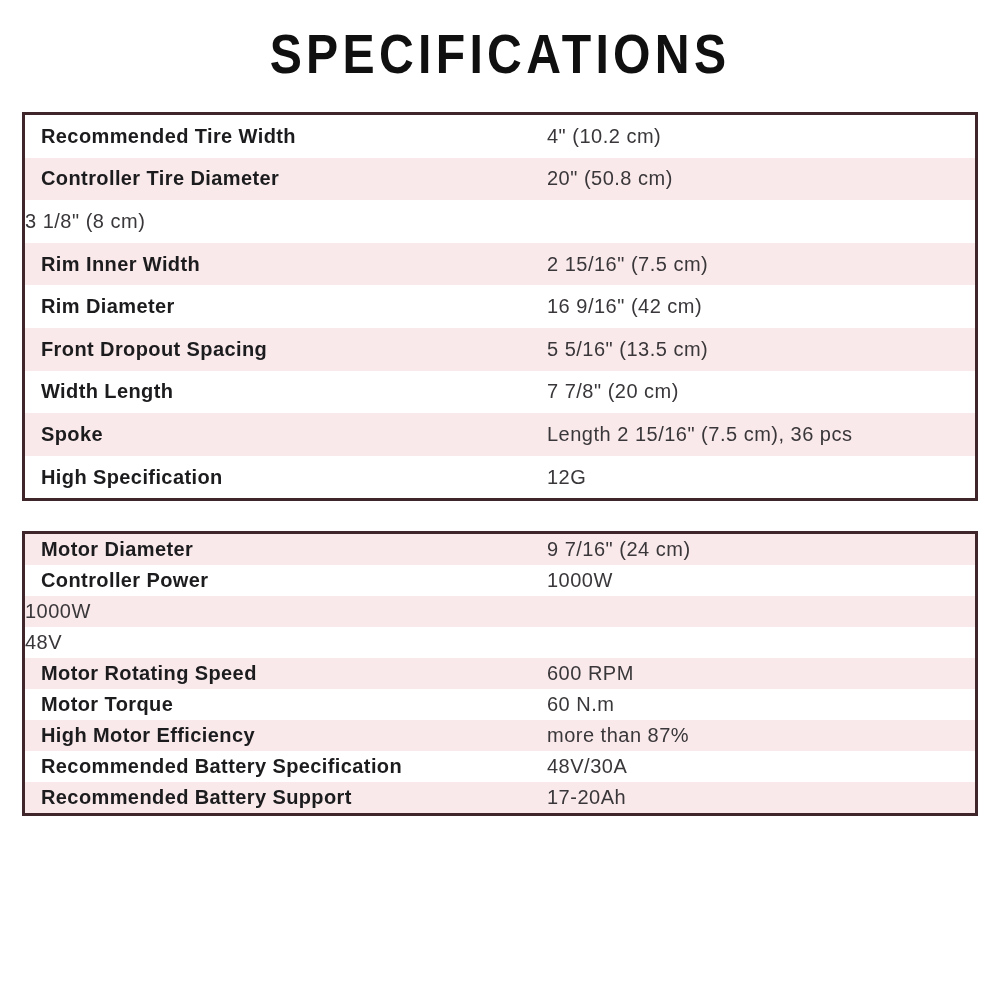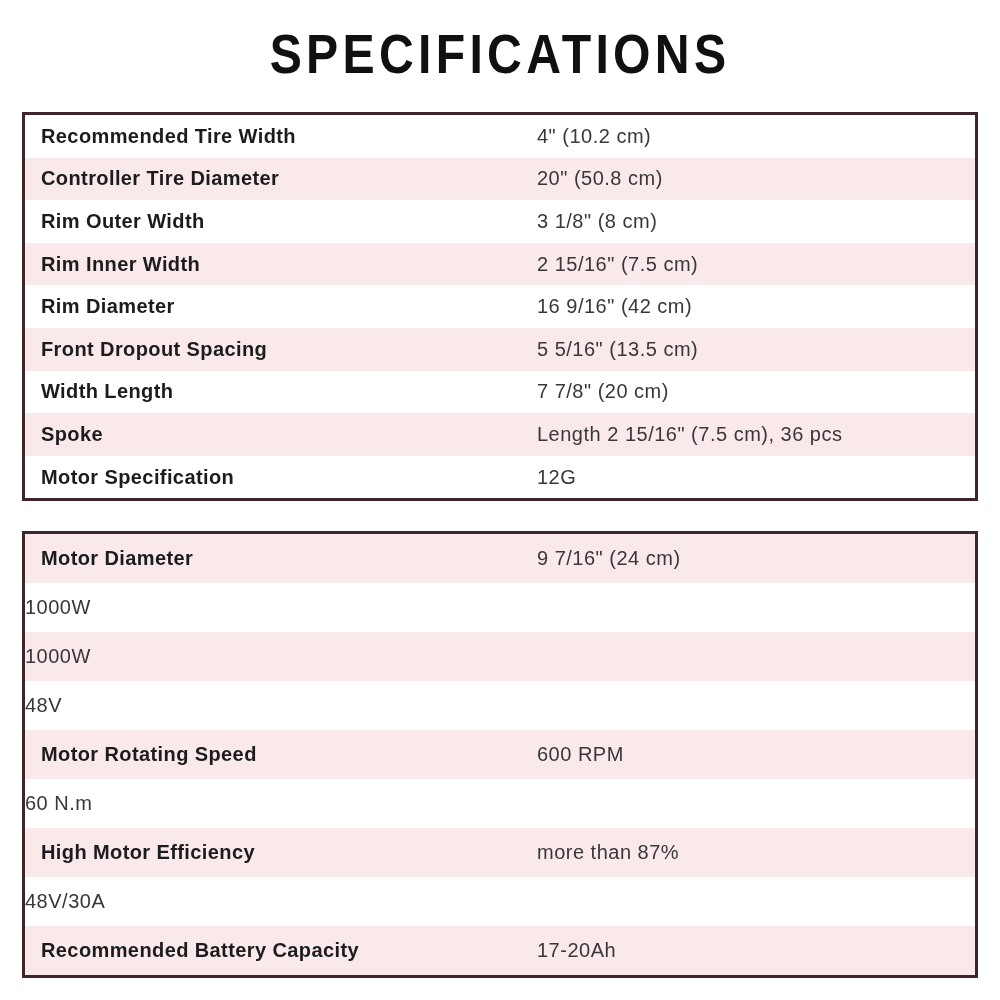--- a/index.html
+++ b/index.html
@@ -36,23 +36,24 @@
     margin: 0 22px 30px 22px;
     border: 3px solid var(--border);
     background: #ffffff;
   }
   .spec-table.first { margin-top: 24px; }
   .row {
     display: grid;
     grid-template-columns: 512px 1fr;
     align-items: center;
     background: #ffffff;
+    gap: 10px;
   }
   .t1 .row { height: 42.6px; }
-  .t2 .row { height: 49px; }
+  .t2 .row { height: 31px; }
   .stripe-even .row:nth-child(even) { background: var(--stripe); }
   .stripe-odd  .row:nth-child(odd)  { background: var(--stripe); }
   .cell {
     padding-left: 16px;
     font-size: 20px;
     white-space: nowrap;
     overflow: hidden;
   }
   .cell.label {
     font-weight: 700;
@@ -74,21 +75,20 @@
   <section class="spec-table first t1 stripe-even">
       <div class="row">
         <div class="cell label">Recommended Tire Width</div>
         <div class="cell value">4" (10.2 cm)</div>
       </div>
       <div class="row">
         <div class="cell label">Controller Tire Diameter</div>
         <div class="cell value">20" (50.8 cm)</div>
       </div>
       <div class="row">
-        <div class="cell label">Rim Outer Width</div>
         <div class="cell value">3 1/8" (8 cm)</div>
       </div>
       <div class="row">
         <div class="cell label">Rim Inner Width</div>
         <div class="cell value">2 15/16" (7.5 cm)</div>
       </div>
       <div class="row">
         <div class="cell label">Rim Diameter</div>
         <div class="cell value">16 9/16" (42 cm)</div>
       </div>
@@ -98,50 +98,53 @@
       </div>
       <div class="row">
         <div class="cell label">Width Length</div>
         <div class="cell value">7 7/8" (20 cm)</div>
       </div>
       <div class="row">
         <div class="cell label">Spoke</div>
         <div class="cell value">Length 2 15/16" (7.5 cm), 36 pcs</div>
       </div>
       <div class="row">
-        <div class="cell label">Motor Specification</div>
+        <div class="cell label">High Specification</div>
         <div class="cell value">12G</div>
       </div>
     </section>
   <section class="spec-table t2 stripe-odd">
       <div class="row">
         <div class="cell label">Motor Diameter</div>
         <div class="cell value">9 7/16" (24 cm)</div>
       </div>
       <div class="row">
+        <div class="cell label">Controller Power</div>
         <div class="cell value">1000W</div>
       </div>
       <div class="row">
         <div class="cell value">1000W</div>
       </div>
       <div class="row">
         <div class="cell value">48V</div>
       </div>
       <div class="row">
         <div class="cell label">Motor Rotating Speed</div>
         <div class="cell value">600 RPM</div>
       </div>
       <div class="row">
+        <div class="cell label">Motor Torque</div>
         <div class="cell value">60 N.m</div>
       </div>
       <div class="row">
         <div class="cell label">High Motor Efficiency</div>
         <div class="cell value">more than 87%</div>
       </div>
       <div class="row">
+        <div class="cell label">Recommended Battery Specification</div>
         <div class="cell value">48V/30A</div>
       </div>
       <div class="row">
-        <div class="cell label">Recommended Battery Capacity</div>
+        <div class="cell label">Recommended Battery Support</div>
         <div class="cell value">17-20Ah</div>
       </div>
     </section>
 </main>
 
 </body></html>

